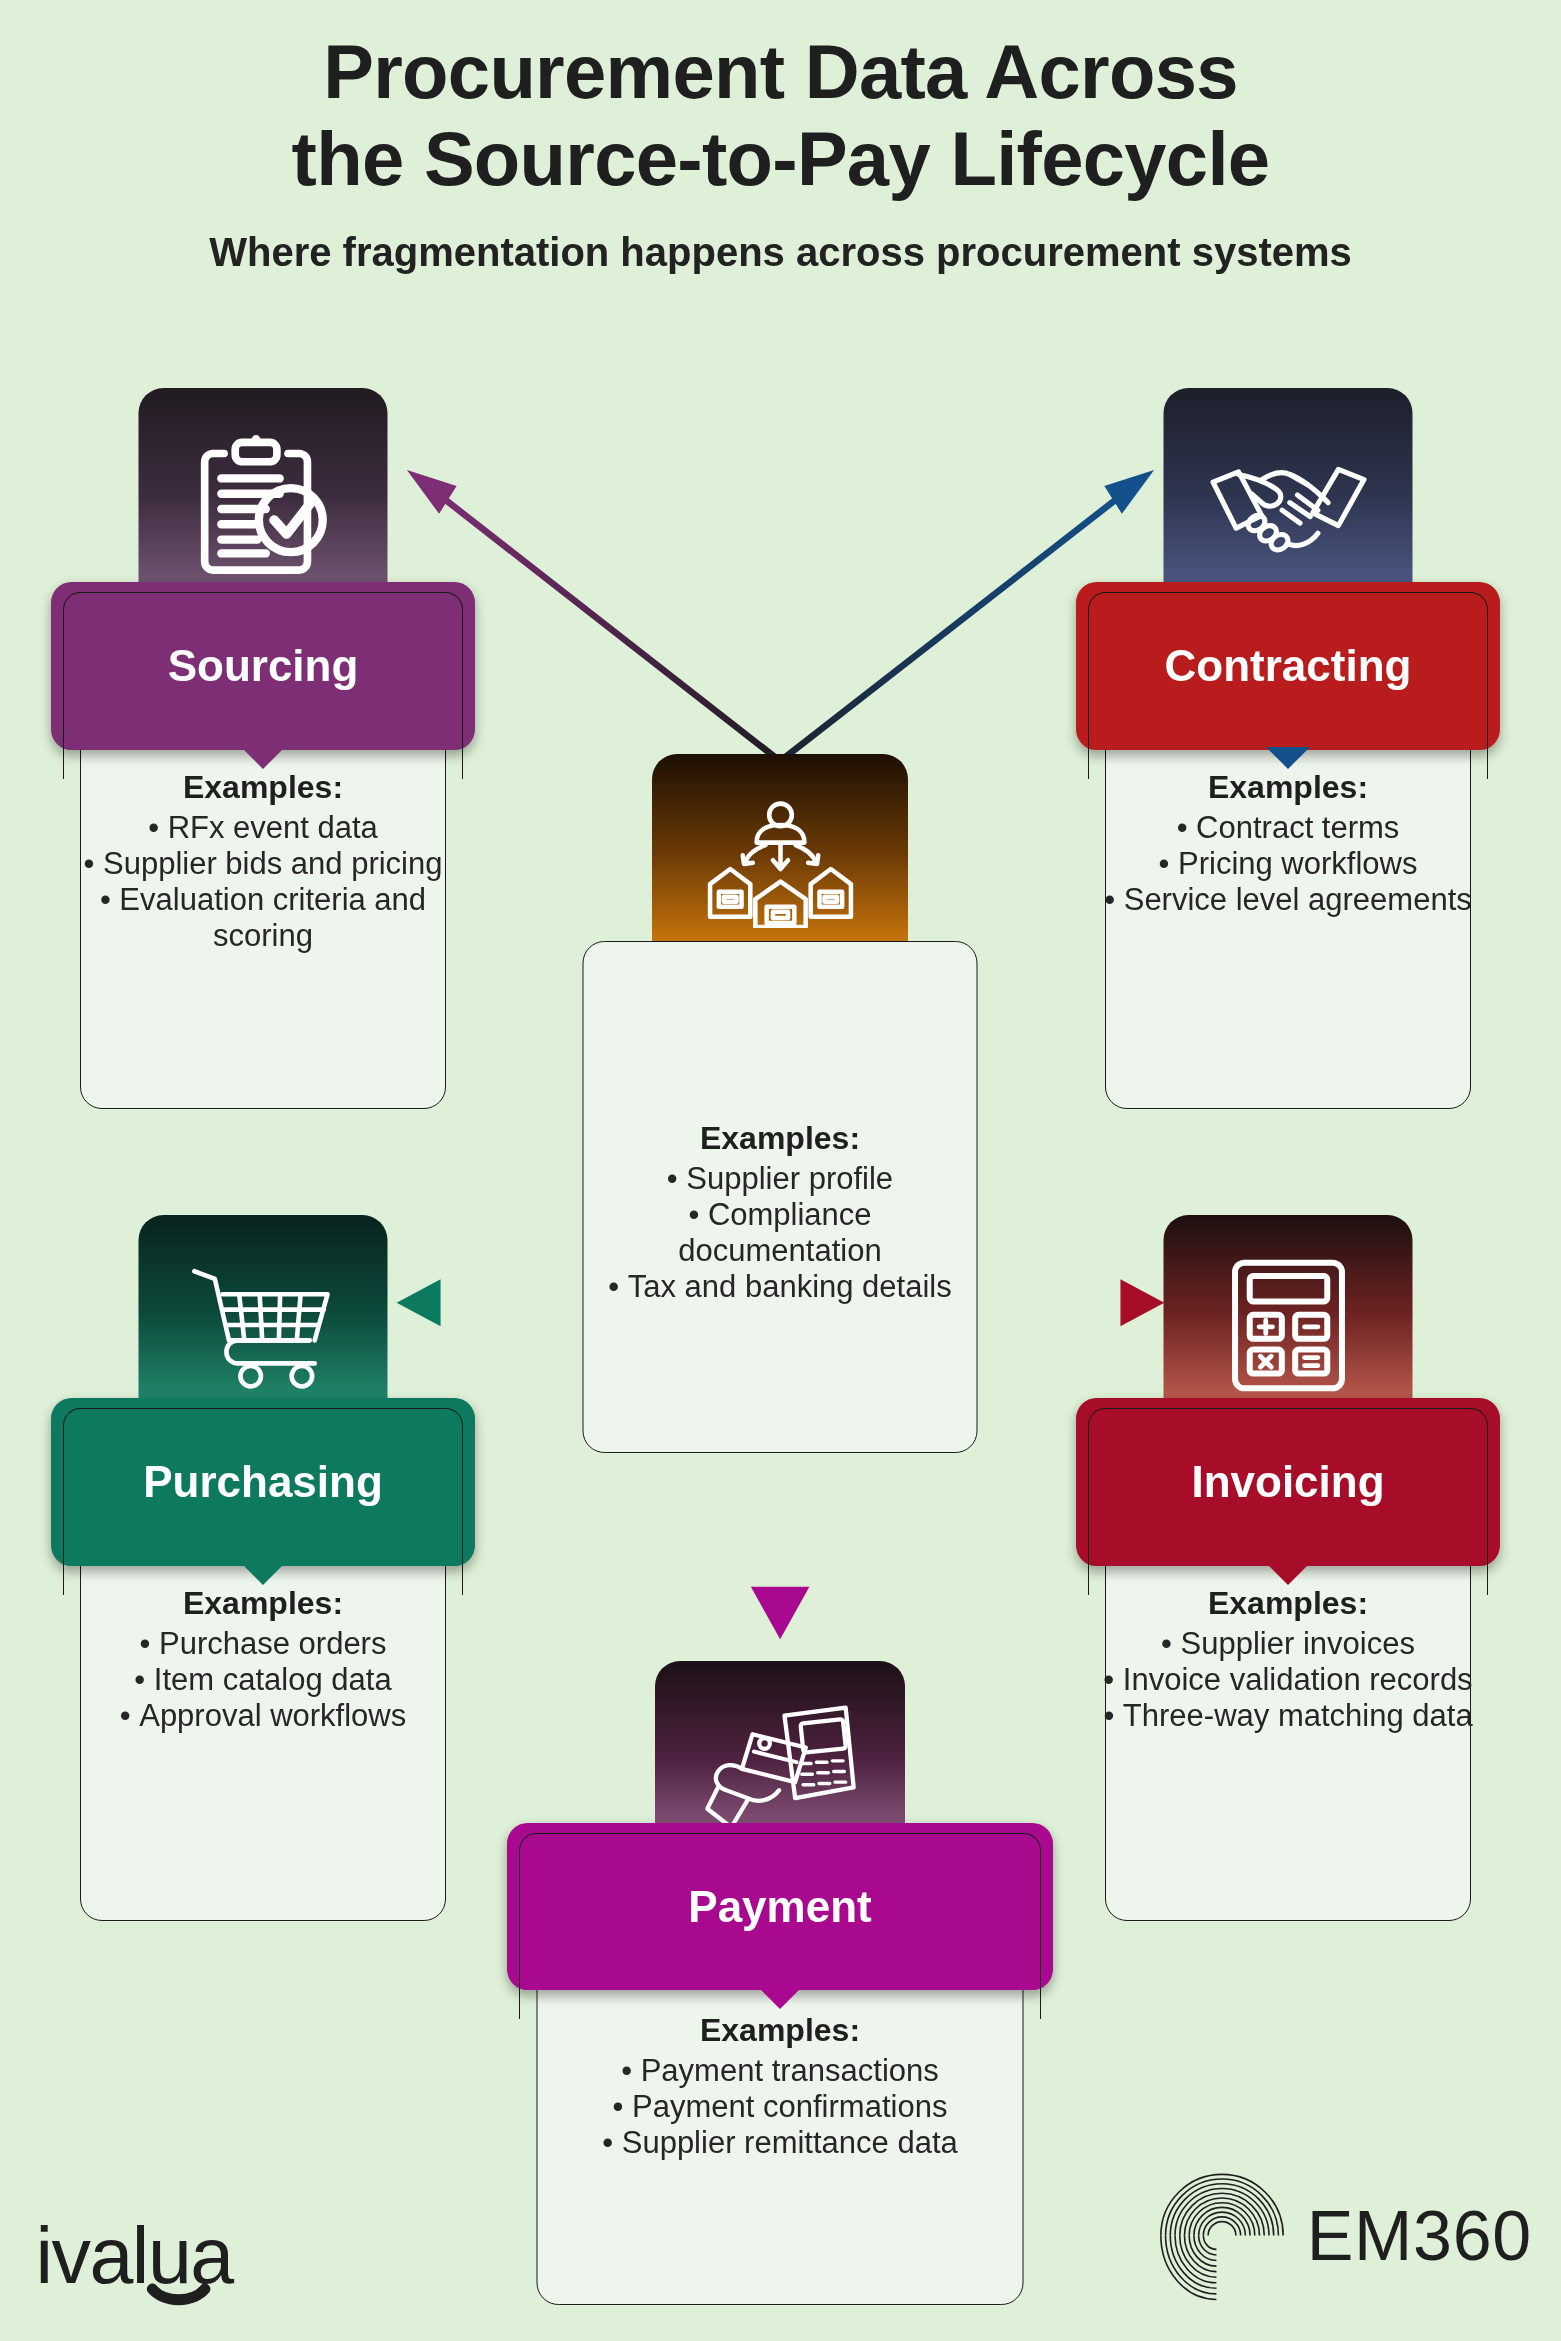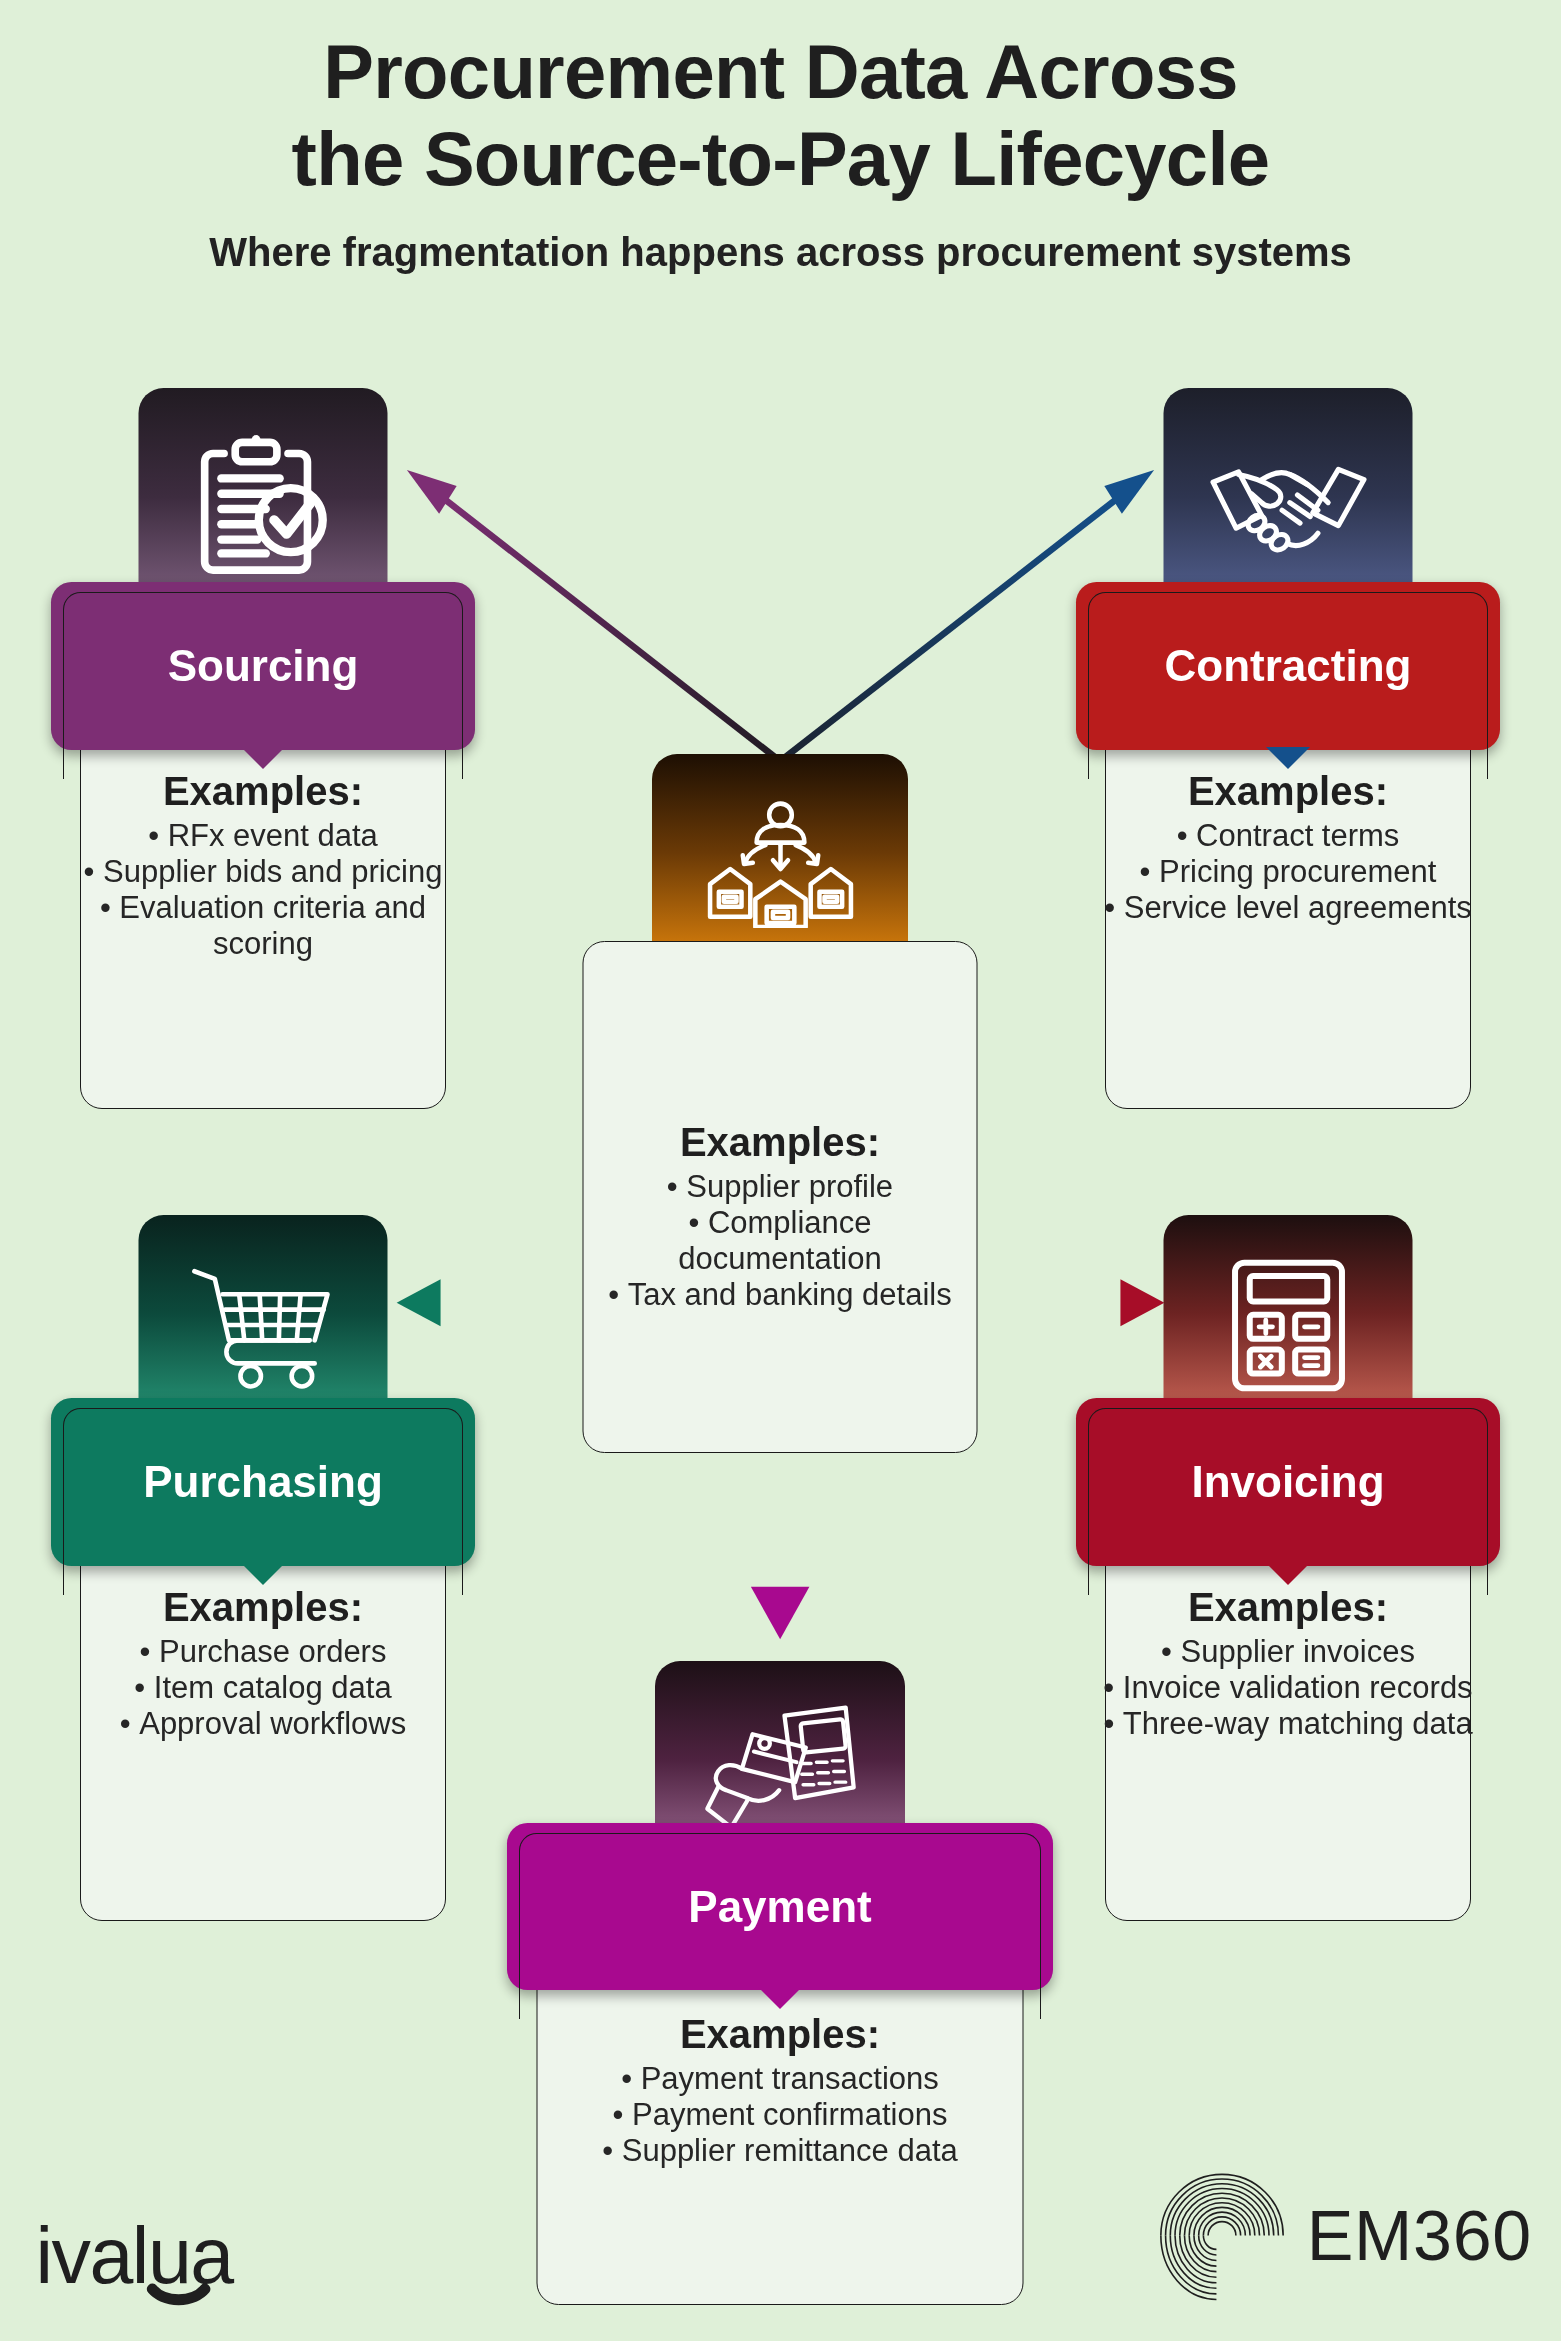--- a/index.html
+++ b/index.html
@@ -65,21 +65,21 @@
     position:absolute; left:50%; bottom:-19px; transform:translateX(-50%);
     width:0; height:0; border-left:22px solid transparent; border-right:22px solid transparent;
     z-index:6;
   }
 
   .card-content {
     position:absolute; left:0; right:0;
     text-align:center; color:#1f1f1f; z-index:4;
     padding: 0 16px;
   }
-  .ex-label { font-size: 40px; font-weight:800; margin-bottom: 4.4px; }
+  .ex-label { font-size: 32px; font-weight:800; margin-bottom: 4.4px; }
   .ex-list { list-style:none; }
   .ex-list li { font-size: 31px; line-height: 1.16; color:#262626; }
   .ex-list li::before { content:"\2022\00a0"; }
 
   
   .logo-ivalua { position:absolute; left:35px; bottom:29px; z-index:4; }
   .logo-em360 { position:absolute; right:29px; bottom:37px; z-index:4; display:flex; align-items:center; gap:11.7px; }
   .em360-text { font-size:70px; font-weight:400; color:#1f1f1f; letter-spacing:0.7px; }
 </style>
 </head>
@@ -197,21 +197,21 @@
     <div class="card-body" style="top:209px; width:366px; height:512px;"></div>
     <div class="card-header" style="top:194px; width:424px; height:168px; background:#b91c1c;">
       <div class="card-header-inner"></div>
       <div class="hdr-text">Contracting</div>
       <div class="notch" style="border-top:22px solid #14508c;"></div>
     </div>
     <div class="card-content" style="top:381px;">
       <div class="ex-label">Examples:</div>
       <ul class="ex-list">
         <li>Contract terms</li>
-        <li>Pricing procurement</li>
+        <li>Pricing workflows</li>
         <li>Service level agreements</li>
       </ul>
     </div>
   </div>
 
   <div class="node" style="left:568px; top:754px; width:424px; height:703px; z-index:6;">
     <div class="icon-tile" style="top:0; width:256px; height:220px; background:linear-gradient(180deg,#1d0f03 0%,#6b3a06 45%,#e8890d 100%);">
       <svg width="161" height="128" viewBox="0 0 128 100" fill="none" stroke="#fff" stroke-width="3.6" stroke-linecap="round" stroke-linejoin="round">
         <circle cx="64" cy="11" r="9"></circle>
         <path d="M45 33 C45 23 53 19 64 19 C75 19 83 23 83 33 Z"></path>

